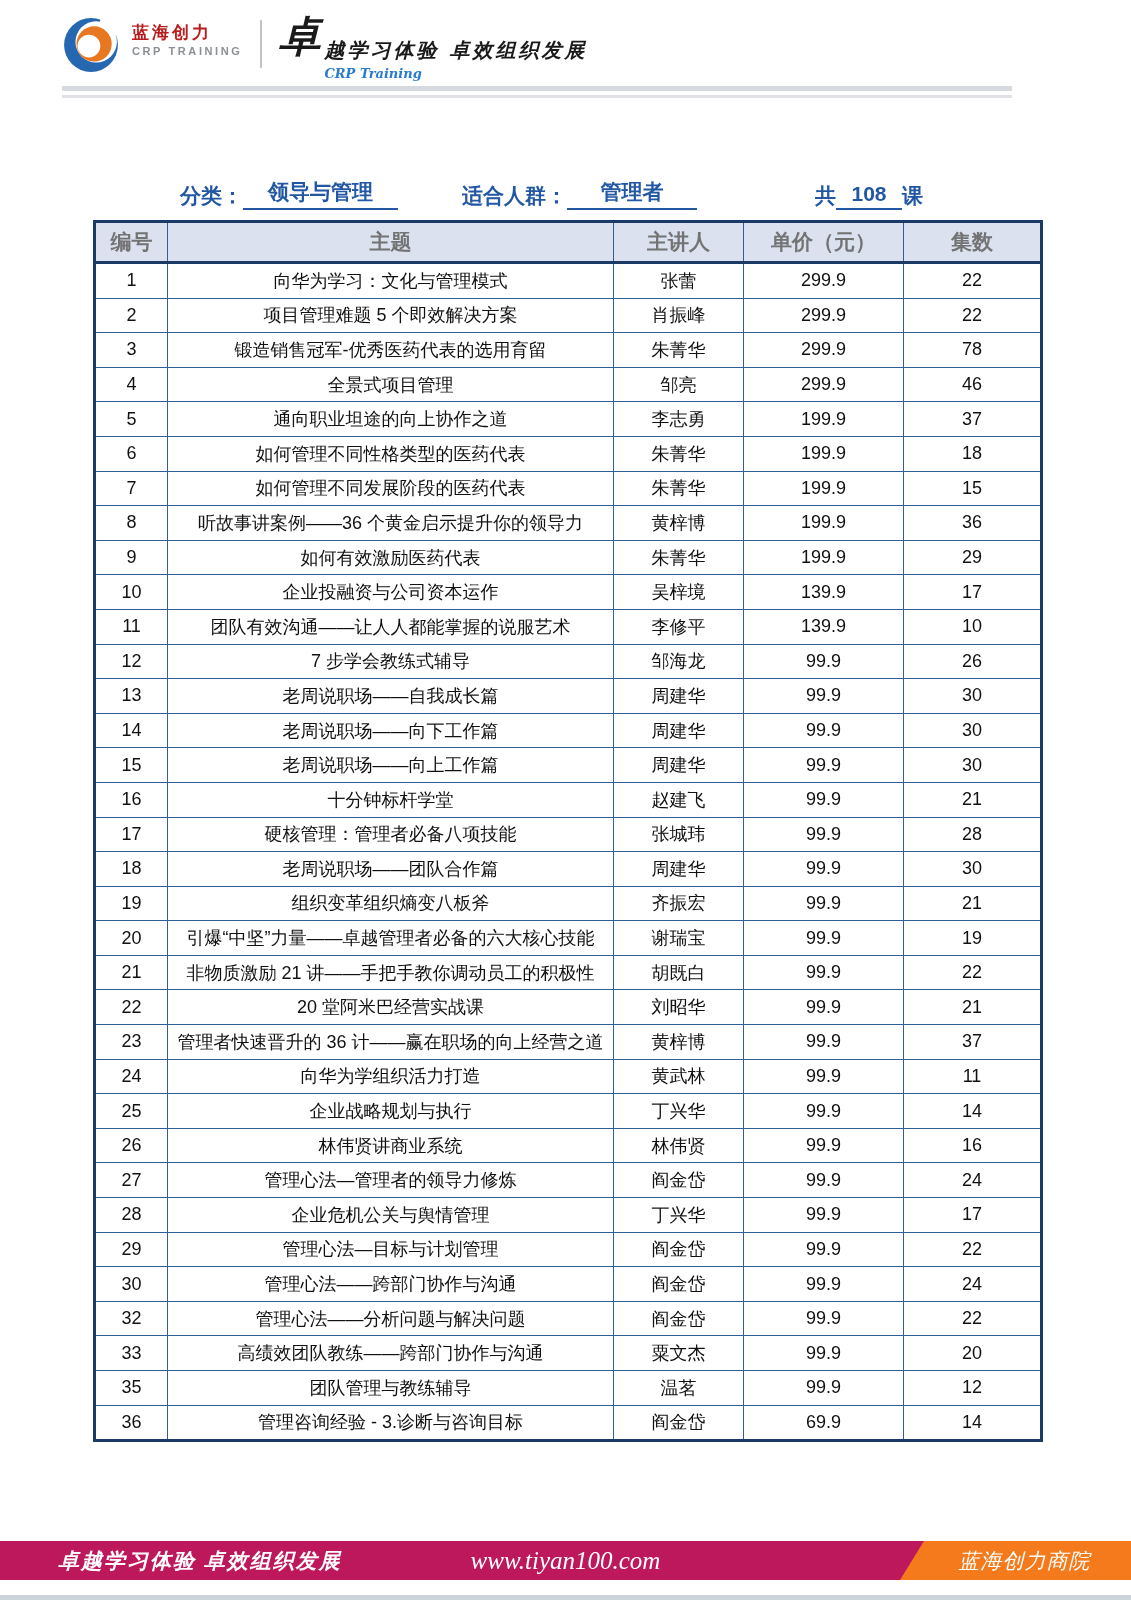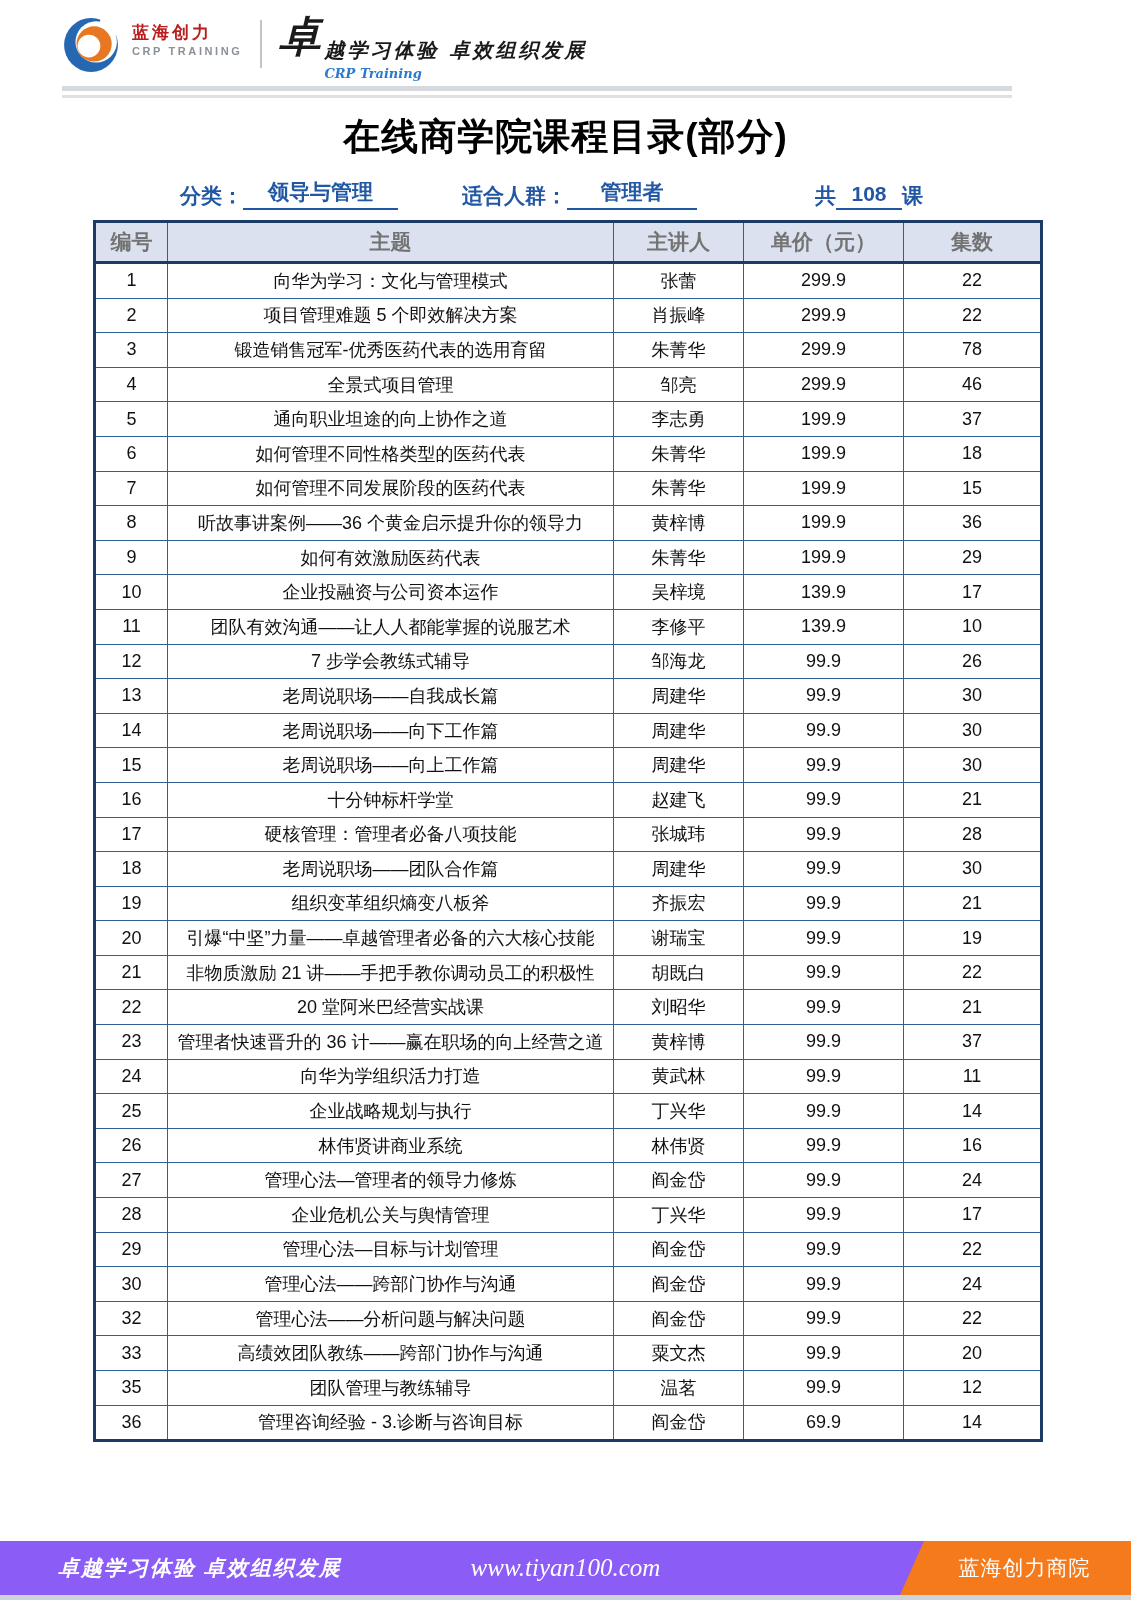--- a/index.html
+++ b/index.html
@@ -48,30 +48,30 @@
     background:#dbe1ef;border:1.6px solid #2f6093;border-bottom:3px solid #1b3a66;
     font-size:21px;font-weight:bold;color:#737373;height:38px;padding:0;}
   table.course td{
     border:1.6px solid #2f6093;text-align:center;font-size:18px;color:#111;
     height:33.6px;padding:0 6px;white-space:nowrap;overflow:hidden;}
   td.c0{font-size:18px;}
   td.c1{font-size:17.5px;}
   td.c2{font-size:17.5px;}
 
   
-  .footer{position:absolute;left:0;top:1541px;width:1131px;height:54px;background:#8b5cf6;color:#fff;}
+  .footer{position:absolute;left:0;top:1541px;width:1131px;height:39px;background:#be185d;color:#fff;}
   .footer-bottom-strip{position:absolute;left:0;top:1595px;width:1131px;height:5px;background:#cdd3da;}
   .footer-left{position:absolute;left:58px;top:50%;transform:translateY(-50%);
     font-style:italic;font-weight:bold;font-size:21px;letter-spacing:2px;white-space:nowrap;}
   .footer-center{position:absolute;left:50%;top:50%;transform:translate(-50%,-50%);
     font-family:"Liberation Serif",serif;font-style:italic;font-size:25px;white-space:nowrap;}
   .footer-orange{position:absolute;right:0;top:0;height:100%;width:231px;background:#f57a1b;
     clip-path:polygon(24px 0,100% 0,100% 100%,0 100%);
     display:flex;align-items:center;justify-content:center;}
-  .footer-orange span{font-size:21px;letter-spacing:1px;margin-left:18px;}
+  .footer-orange span{font-style:italic;font-size:21px;letter-spacing:1px;margin-left:18px;}
 </style>
 </head>
 <body>
 
 <div class="page">
 
   <div class="top">
     <svg class="logo-svg" width="58" height="58" viewBox="0 0 56 56">
       <circle cx="28" cy="28" r="26" fill="#2667b1"></circle>
       <circle cx="33" cy="25" r="20" fill="#ffffff"></circle>
@@ -88,21 +88,20 @@
       <div class="slogan-lead">卓</div>
       <div class="slogan-col">
         <div class="slogan-text">越学习体验 卓效组织发展</div>
         <div class="slogan-sub">CRP Training</div>
       </div>
     </div>
   </div>
   <div class="rule1"></div>
   <div class="rule2"></div>
 
-  <div class="title">在线商学院课程目录(部分)</div>
 
   <div class="filters">
     <span class="f-label">分类：</span>
     <span class="f-value f-cat">领导与管理</span>
     <span class="f-label gap1">适合人群：</span>
     <span class="f-value f-aud">管理者</span>
     <span class="f-label gap2">共</span>
     <span class="f-value f-count">108</span>
     <span class="f-label">课</span>
   </div>

